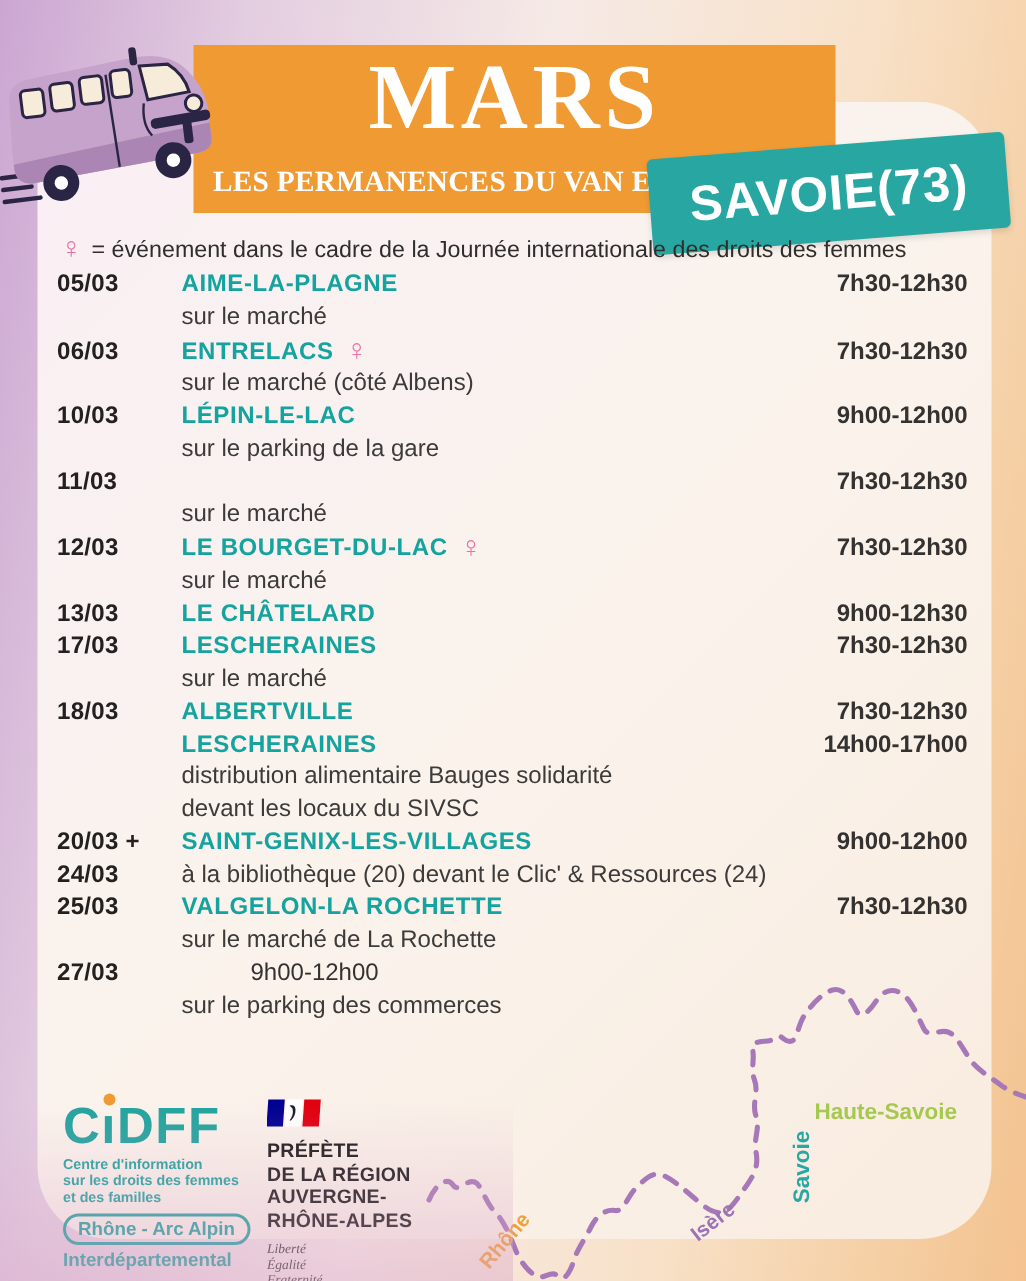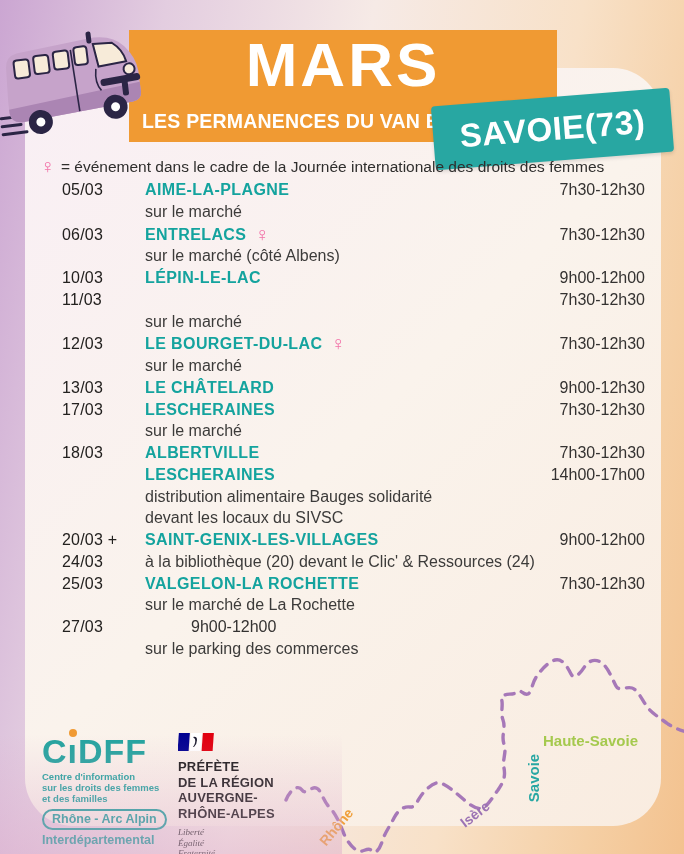--- a/index.html
+++ b/index.html
@@ -5,41 +5,41 @@
   html,body{margin:0;padding:0;}
   body{width:684px;height:854px;overflow:hidden;font-family:"Liberation Sans",sans-serif;}
   .poster{position:relative;width:684px;height:854px;overflow:hidden;
     background:linear-gradient(100deg,#cba6d2 0%,#e3cde0 20%,#f6eae6 45%,#f8e1c8 70%,#f5cfa4 88%,#f3c28f 100%);}
   .poster::after{content:"";position:absolute;left:0;bottom:0;width:50%;height:120px;
     background:linear-gradient(to top,rgba(219,166,201,.45),rgba(219,166,201,0));pointer-events:none;}
   
   .card{position:absolute;left:25px;top:68px;width:636px;height:758px;border-radius:48px;
     background:linear-gradient(135deg,#f9eff5 0%,#faf3ec 50%,#f9ece0 100%);}
   
-  .banner{position:absolute;left:129px;top:30px;width:428px;height:112px;background:#f09a33;}
+  .banner{position:absolute;left:129px;top:30px;width:428px;height:112px;background:#f09a33;font-family:Liberation Serif, serif;}
   .banner-title{margin:0;padding-top:2px;text-align:center;color:#ffffff;font-size:62px;line-height:66px;
     font-weight:800;letter-spacing:3px;}
   .banner-sub{position:absolute;left:13px;bottom:9px;color:#ffffff;font-size:19.5px;font-weight:800;letter-spacing:.2px;}
   
   .badge{position:absolute;left:433px;top:97px;width:239px;height:64px;background:#28a7a2;border-radius:4px;
     transform:rotate(-4.5deg);display:flex;align-items:center;justify-content:center;
     color:#ffffff;font-size:33px;font-weight:800;letter-spacing:.5px;box-shadow:0 2px 4px rgba(0,0,0,.12);}
   
   .van{position:absolute;left:-6px;top:14px;width:154px;height:132px;transform:rotate(-7deg);}
   
   .schedule{position:absolute;left:38px;top:153px;width:607px;color:#3c3b3a;font-size:16px;}
   .legend{display:flex;align-items:baseline;line-height:24px;color:#2f2e2d;font-size:15.5px;white-space:nowrap;}
   .legend .female{margin:0 6px 0 2px;}
   .line{display:flex;align-items:baseline;line-height:21.75px;white-space:nowrap;}
-  .date{flex:none;width:67px;font-weight:400;color:#23211f;letter-spacing:.2px;margin-left:24px;}
+  .date{flex:none;width:67px;font-weight:700;color:#23211f;letter-spacing:.2px;}
   .content{flex:1;min-width:0;display:flex;align-items:baseline;margin-left:16px;}
   .city{font-weight:800;color:#14a39e;letter-spacing:.4px;}
   .female{color:#f272a8;font-weight:700;font-size:20px;position:relative;top:1px;margin-left:8px;}
   .desc{color:#3c3b3a;font-weight:400;}
-  .time{flex:none;margin-left:auto;color:#343231;font-weight:400;}
+  .time{flex:none;margin-left:auto;color:#343231;font-weight:700;}
   .time-inline{margin-left:46px;color:#343231;font-weight:500;}
   
   .cidff{position:absolute;left:42px;top:735px;width:132px;color:#23a49f;}
   .cidff-word{position:relative;font-size:34px;line-height:32px;font-weight:800;letter-spacing:1px;color:#23a49f;}
   .iwrap{position:relative;display:inline-block;}
   .idot{position:absolute;top:-6px;left:50%;transform:translateX(-50%);width:8px;height:8px;border-radius:50%;background:#f09a33;}
   .cidff-lines{margin-top:4px;font-size:9.5px;line-height:11px;font-weight:700;}
   .cidff-pill{display:inline-block;margin-top:5px;padding:1px 8px 2px 8px;border:2px solid #23a49f;border-radius:11px;
     font-size:12.5px;font-weight:800;}
   .cidff-tag{margin-top:3px;font-size:12.5px;font-weight:800;}
@@ -124,20 +124,27 @@
           <span class="time"></span>
         </div>
         <div class="line">
           <span class="date">10/03</span>
           <span class="content">
             <span class="city">LÉPIN-LE-LAC</span>
           </span>
           <span class="time">9h00-12h00</span>
         </div>
         <div class="line">
+          <span class="date">&nbsp;</span>
+          <span class="content">
+            <span class="desc">sur le parking de la gare</span>
+          </span>
+          <span class="time"></span>
+        </div>
+        <div class="line">
           <span class="date">11/03</span>
           <span class="time">7h30-12h30</span>
         </div>
         <div class="line">
           <span class="date">&nbsp;</span>
           <span class="content">
             <span class="desc">sur le marché</span>
           </span>
           <span class="time"></span>
         </div>

